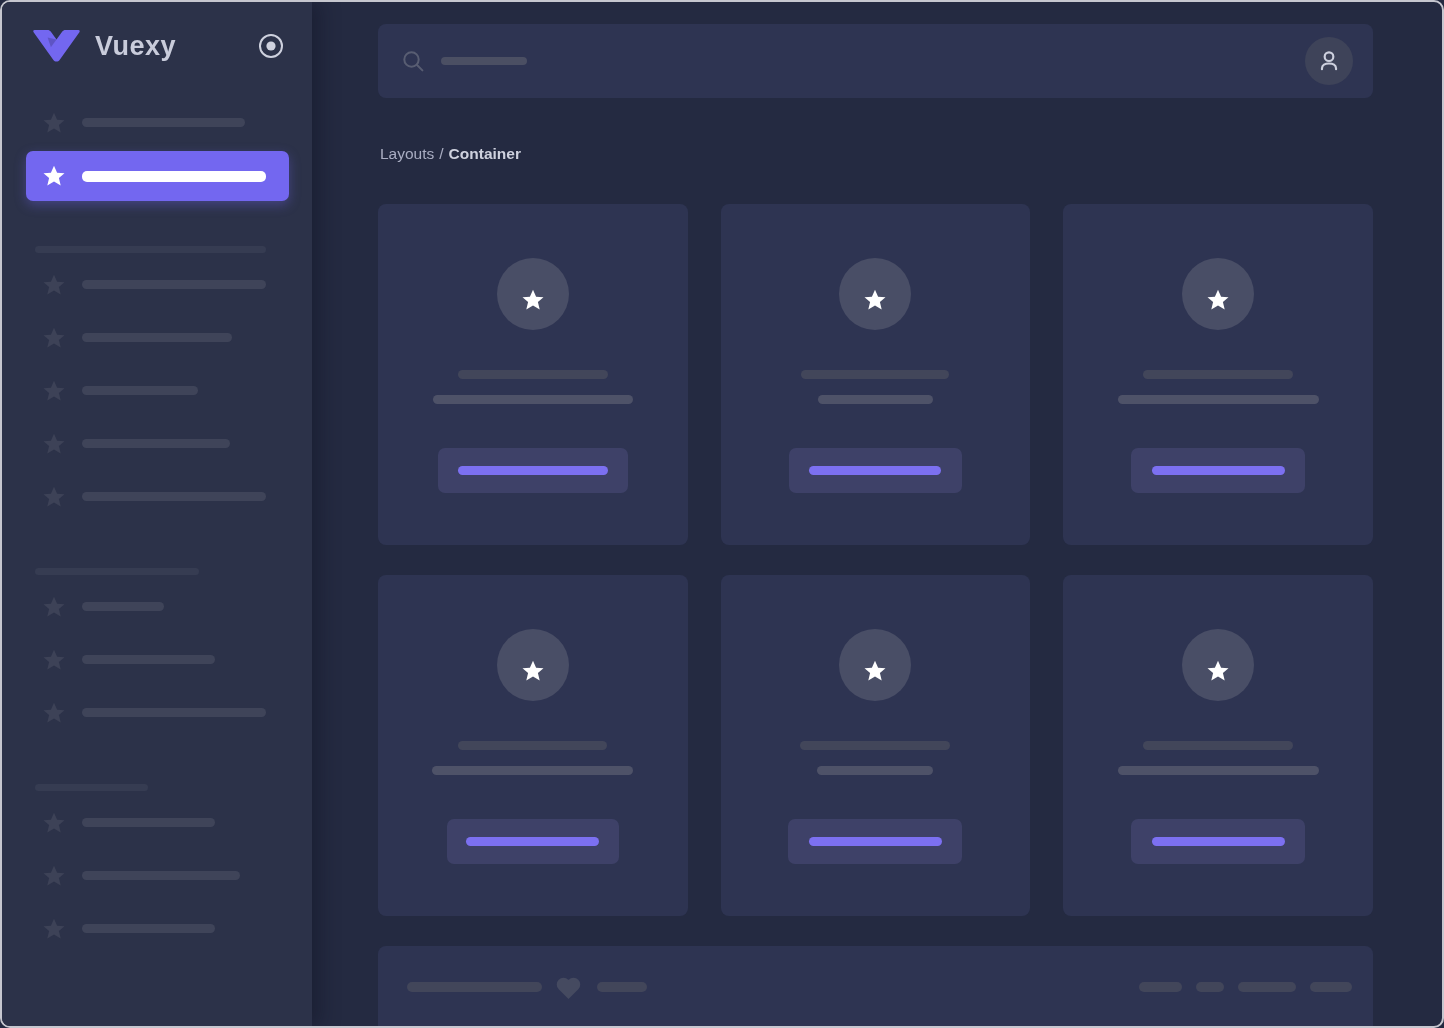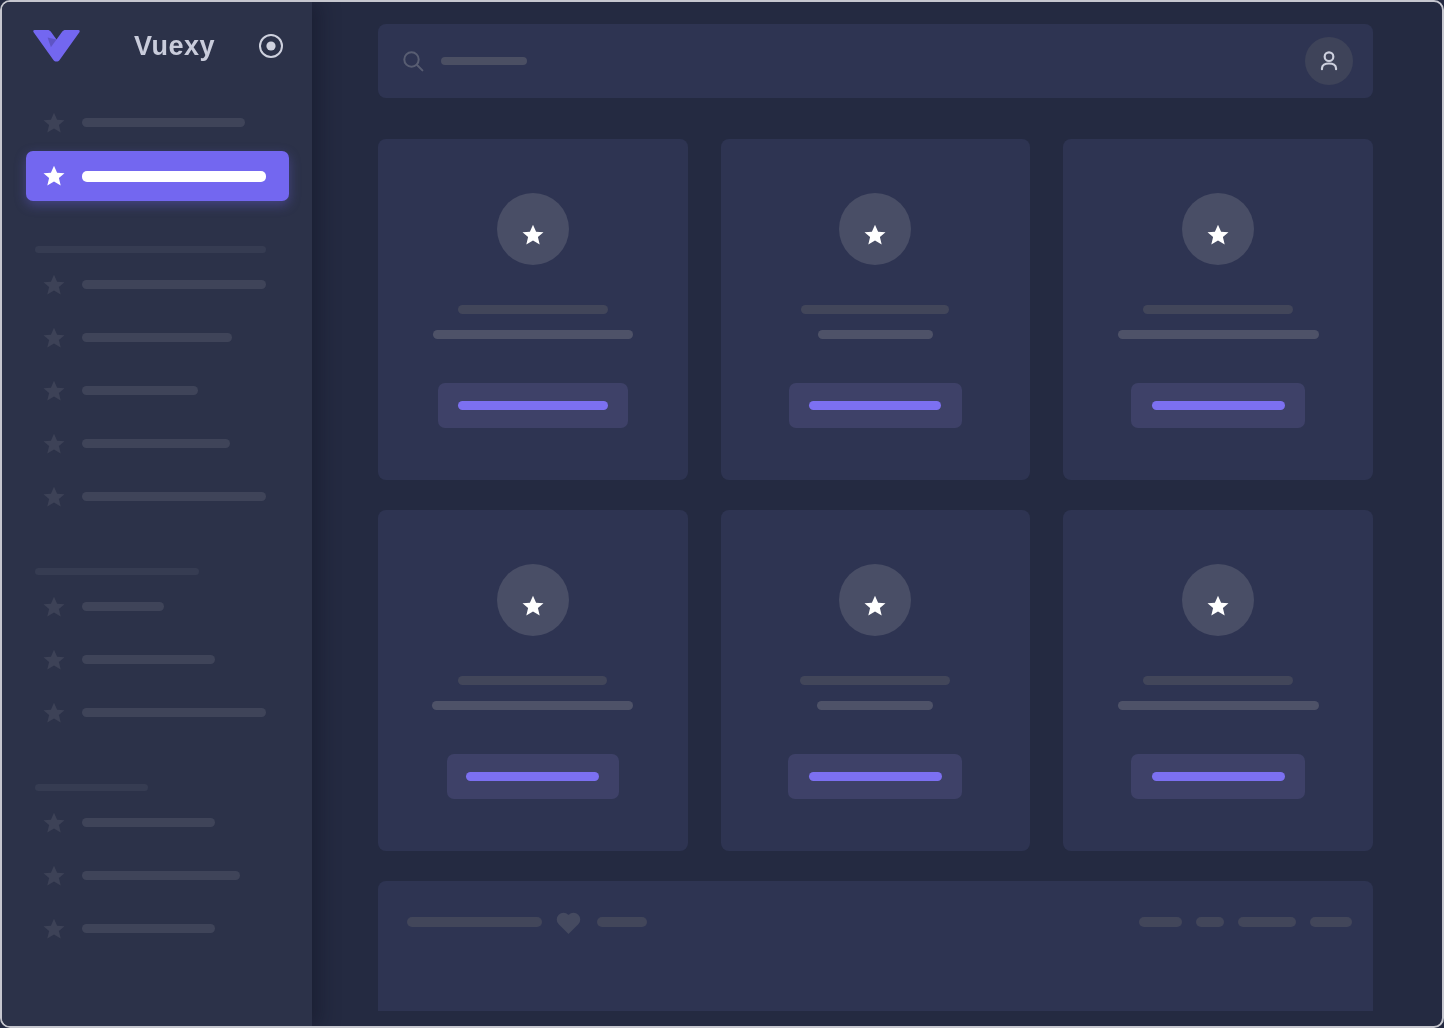--- a/index.html
+++ b/index.html
@@ -19,21 +19,21 @@
   
   .sidebar {
     width:310px; min-width:310px; height:100%;
     background:#2c3249;
     box-shadow:8px 0 18px rgba(13,16,31,.38);
     position:relative; z-index:2;
   }
   .sidebar-header { display:flex; align-items:center; padding:28px 28px 0 30px; }
   .logo { display:flex; align-items:center; gap:14px; cursor:pointer; }
   .logo-mark { width:49px; height:32px; display:flex; }
-  .logo-text { font-size:27px; font-weight:700; color:#c9ccdb; letter-spacing:.5px;margin-left:39px; }
+  .logo-text { font-size:27px; font-weight:700; color:#c9ccdb; letter-spacing:.5px; }
   .toggle { margin-left:auto; color:#ced1de; display:flex; cursor:pointer; }
 
   nav { padding:34px 23px 0 24px; }
   .nav-item {
     height:53px; display:flex; align-items:center;
     border-radius:7px; padding:0 16px; cursor:pointer; color:#3d4257;
   }
   .nav-item .bar { height:9px; border-radius:5px; background:#3f4459; margin-left:16px; flex:none; }
   .nav-item.active {
     background:#7367f0; height:50px; margin:2px 0; color:#ffffff;
@@ -236,20 +236,23 @@
       </span>
       <span class="search-ph" id="search-ph" style="width: 86px;"></span>
       <span class="avatar">
         <svg width="26" height="26" viewBox="0 0 24 24" xmlns="http://www.w3.org/2000/svg">
           <circle cx="12" cy="8" r="4" fill="none" stroke="currentColor" stroke-width="2"></circle>
           <path d="M5.5 19.5v-.6c0-3 2.9-4.6 6.5-4.6s6.5 1.6 6.5 4.6v.6" fill="none" stroke="currentColor" stroke-width="2" stroke-linecap="round"></path>
         </svg>
       </span>
     </div>
 
+    <div class="breadcrumb">
+      <span>Layouts</span><span class="sep">/</span><b>Container</b>
+    </div>
 
     <div class="grid" id="cards-grid">
         <div class="card">
           <div class="card-circle">
             <span class="star">
               <svg viewBox="0 0 24 24" width="24" height="24" xmlns="http://www.w3.org/2000/svg">
                 <path fill="currentColor" d="M12 1.8l3.1 6.9 7.4.5-5.6 4.9 1.8 7.3L12 17.5l-6.7 3.9 1.8-7.3L1.5 9.2l7.4-.5z"></path>
               </svg>
             </span>
           </div>

